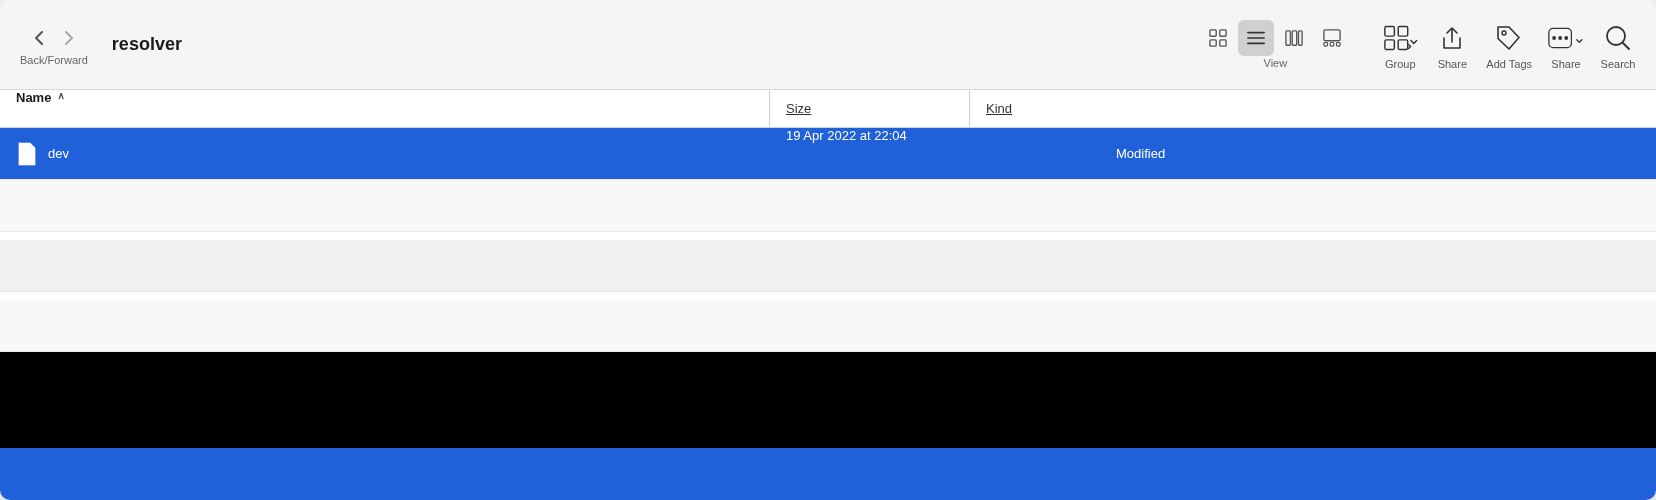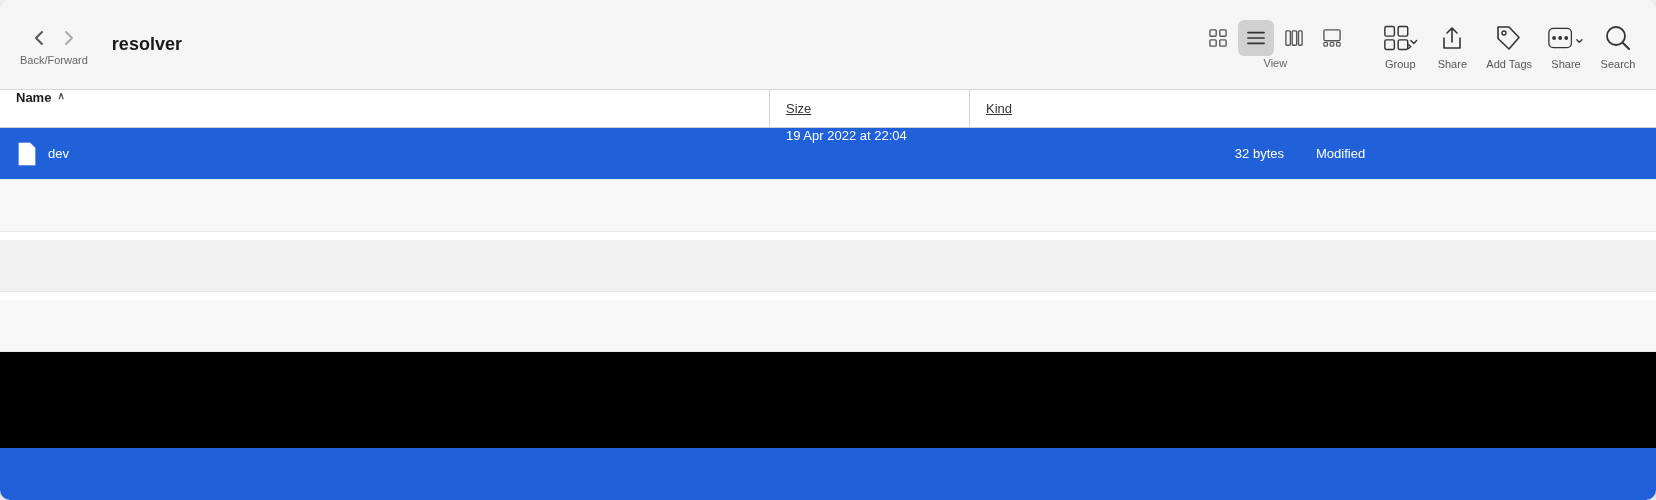--- a/index.html
+++ b/index.html
@@ -466,23 +466,20 @@
           <svg width="20" height="24" viewBox="0 0 20 24" fill="none">
             <path d="M2 1h11l5 5v17H2V1z" fill="white" stroke="rgba(255,255,255,0.6)" stroke-width="1.2"></path>
             <path d="M12 1v5h5" fill="none" stroke="rgba(255,255,255,0.6)" stroke-width="1.2"></path>
           </svg>
         </div>
         <span class="file-name-text">dev</span>
       </div>
       <div class="file-cell-date">
         <span>19 Apr 2022 at 22:04</span>
       </div>
-      <div class="file-cell-size">
-        <span>32 bytes</span>
-      </div>
       <div class="file-cell-kind">
         <span>Modified</span>
       </div>
     </div>
 
     <div class="empty-row-1"></div>
     <div style="height:8px; background:#ffffff;"></div>
     <div class="empty-row-2"></div>
     <div style="height:8px; background:#ffffff;"></div>
     <div class="empty-row-1"></div>

